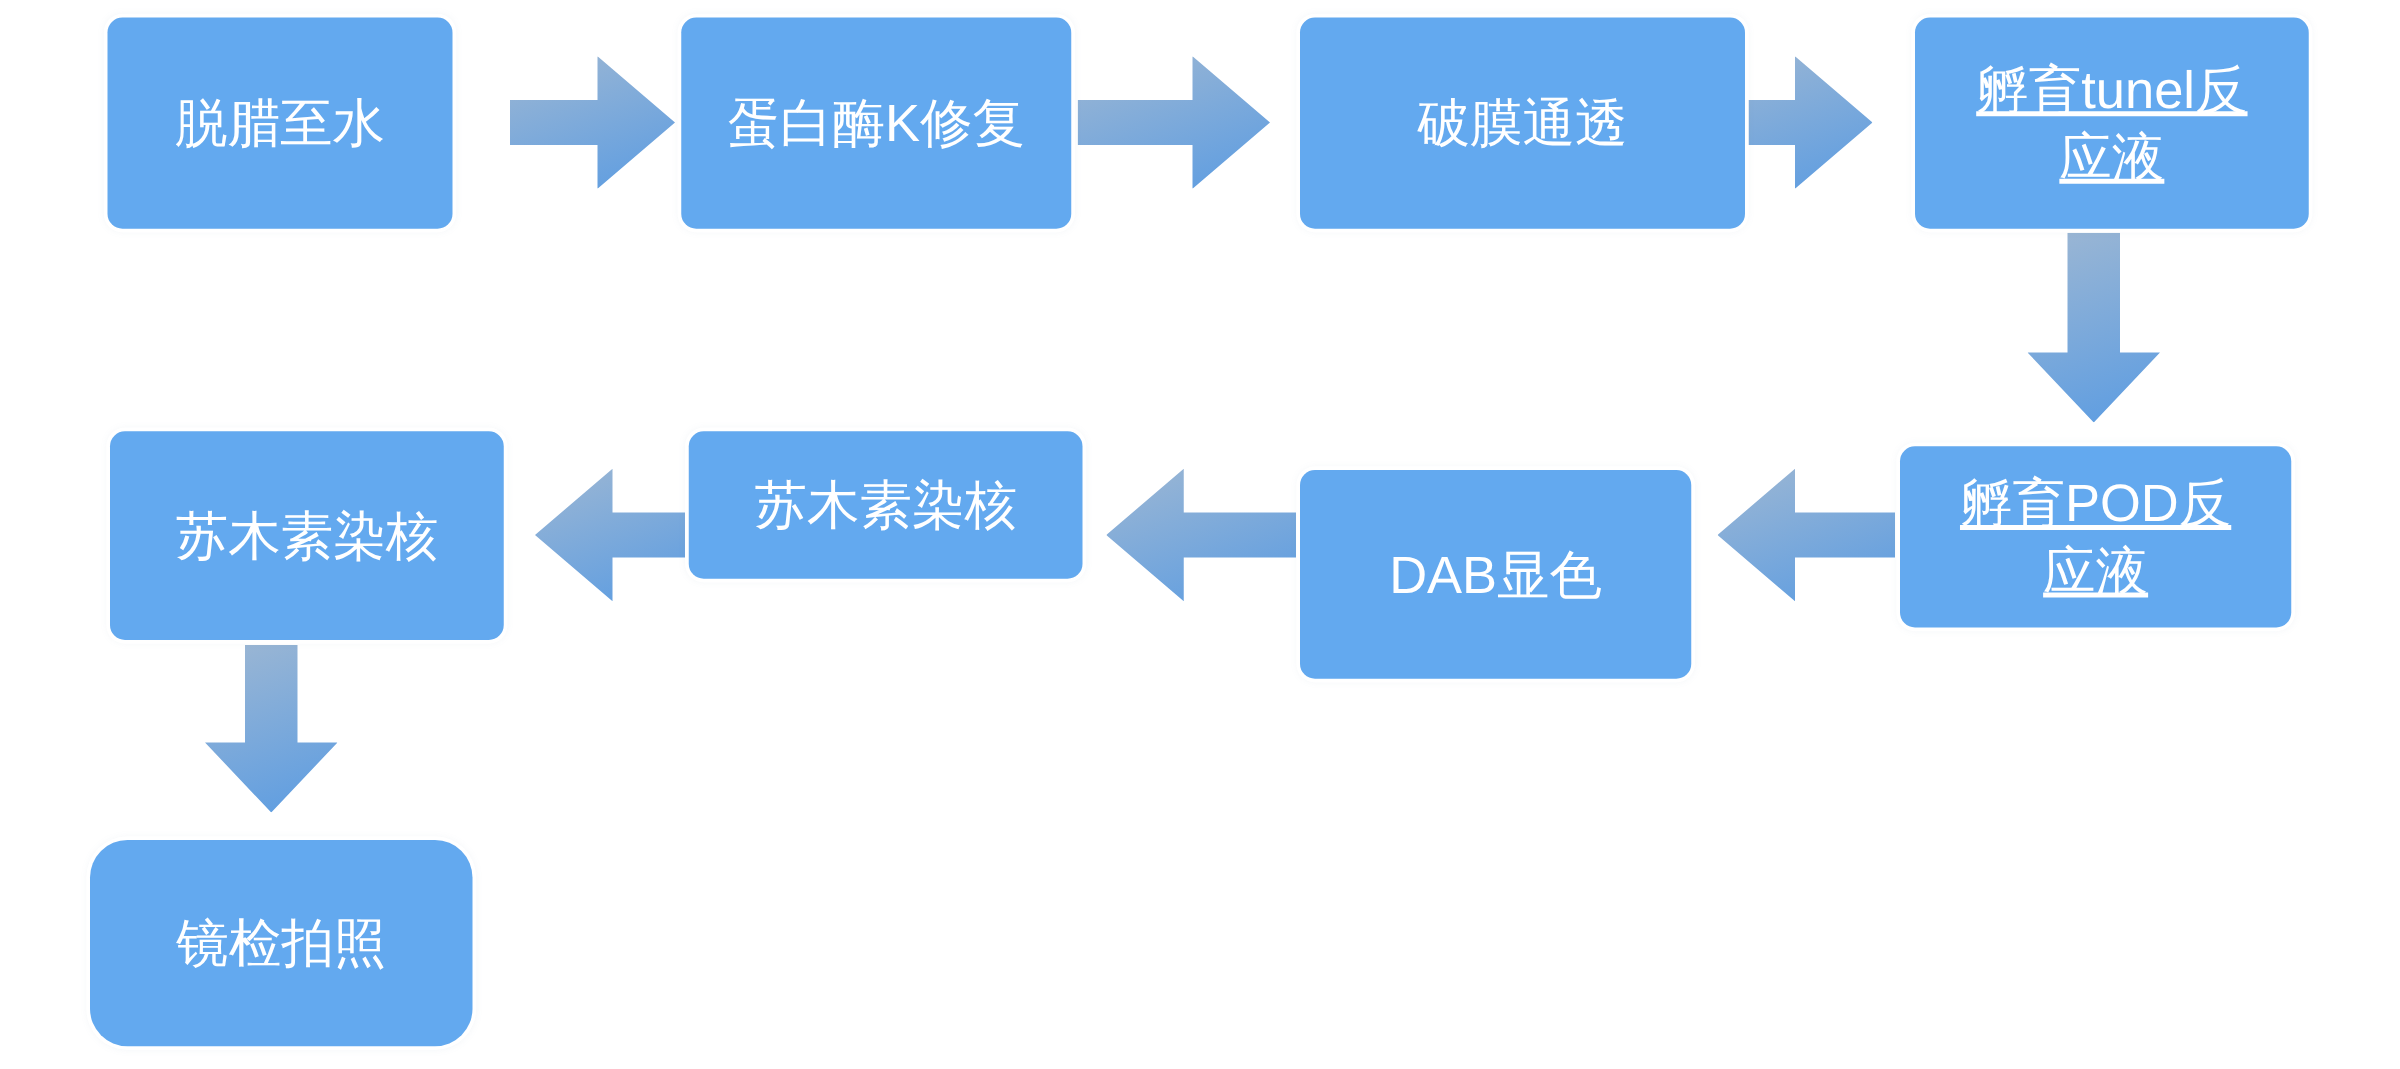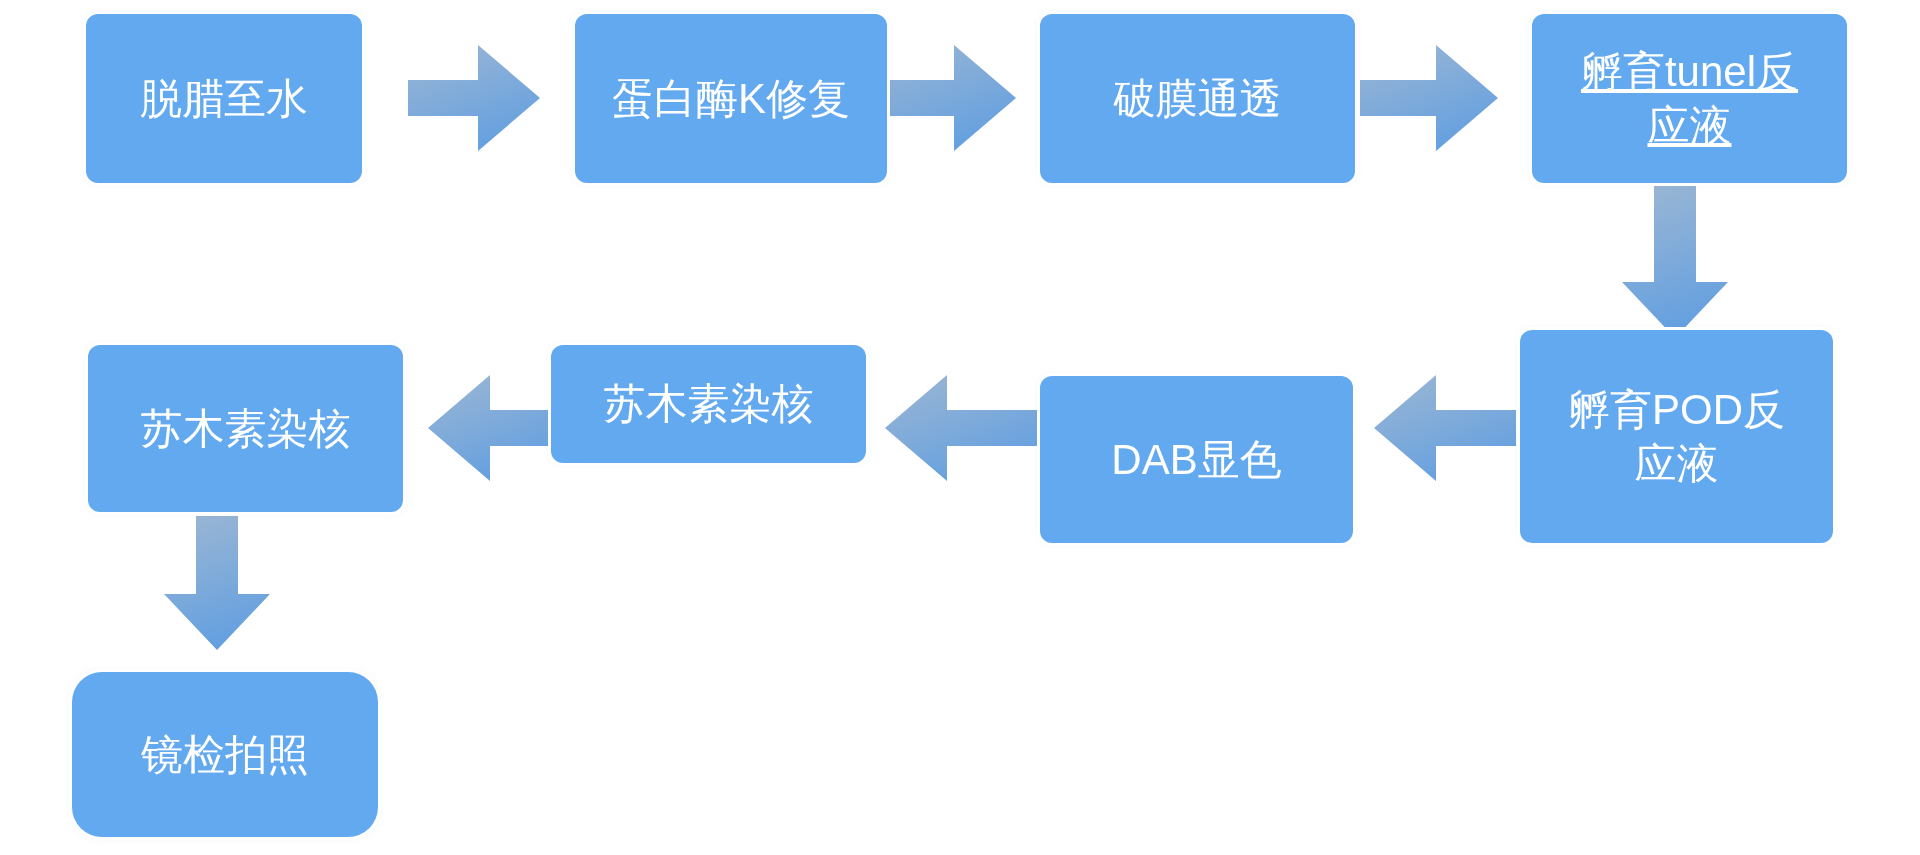--- a/index.html
+++ b/index.html
@@ -41,26 +41,26 @@
     background: linear-gradient(160deg, var(--arrow-light) 0%, var(--arrow-dark) 100%);
     z-index: 1;
   }
 </style>
 </head>
 <body>
 
 <div class="canvas">
 
   <div class="node" style="left:86px; top:14px; width:276px; height:169px;">脱腊至水</div>
-  <div class="node" style="left:575px; top:14px; width:312px; height:169px;">蛋白酶K修复</div>
-  <div class="node" style="left:1040px; top:14px; width:315px; height:169px;">破膜通透</div>
+  <div class="node" style="left:545px; top:14px; width:312px; height:169px;">蛋白酶K修复</div>
+  <div class="node" style="left:1040px; top:14px; width:356px; height:169px;">破膜通透</div>
   <div class="node" style="left:1532px; top:14px; width:315px; height:169px;text-decoration:underline;">孵育tunel反
 应液</div>
 
-  <div class="node" style="left:1520px; top:330px; width:313px; height:213px;">孵育POD反
+  <div class="node" style="left:1520px; top:357px; width:313px; height:145px;text-decoration:underline;">孵育POD反
 应液</div>
   <div class="node" style="left:1040px; top:345px; width:313px; height:167px;margin-top:31px;">DAB显色</div>
   <div class="node" style="left:551px; top:345px; width:315px; height:118px;">苏木素染核</div>
   <div class="node" style="left:88px; top:345px; width:315px; height:167px;">苏木素染核</div>
 
   <div class="node" style="left:72px; top:672px; width:306px; height:165px;border-radius:30px;">镜检拍照</div>
 
   <div class="arrow" style="left:408px; top:45px; width:132px; height:106px;
               clip-path: polygon(0px 35px, 70px 35px, 70px 0px, 132px 53px, 70px 106px, 70px 71px, 0px 71px);"></div>
   <div class="arrow" style="left:862px; top:45px; width:154px; height:106px;

